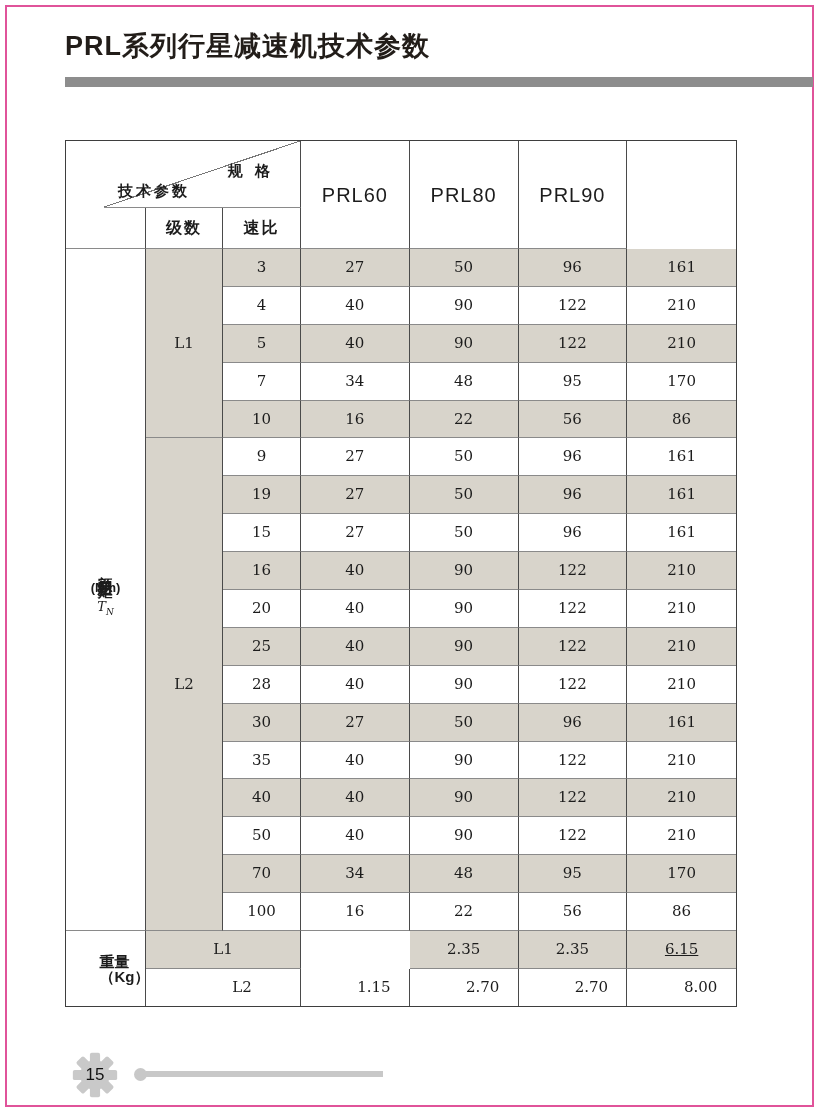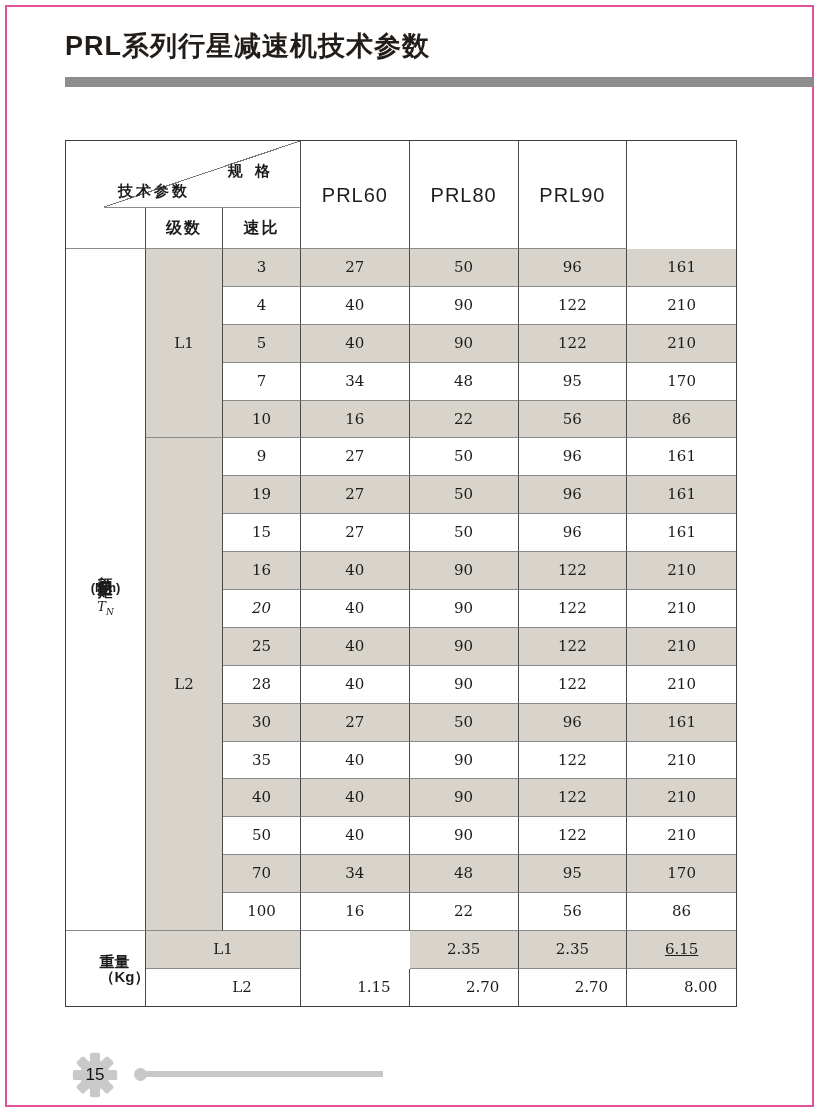--- a/index.html
+++ b/index.html
@@ -151,21 +151,21 @@
     <div class="cell num" style="grid-area: 10 / 3;">15</div>
     <div class="cell num" style="grid-area: 10 / 4;">27</div>
     <div class="cell num" style="grid-area: 10 / 5;">50</div>
     <div class="cell num" style="grid-area: 10 / 6;">96</div>
     <div class="cell num no-r" style="grid-area: 10 / 7;">161</div>
     <div class="cell num shaded" style="grid-area: 11 / 3;">16</div>
     <div class="cell num shaded" style="grid-area: 11 / 4;">40</div>
     <div class="cell num shaded" style="grid-area: 11 / 5;">90</div>
     <div class="cell num shaded" style="grid-area: 11 / 6;">122</div>
     <div class="cell num shaded no-r" style="grid-area: 11 / 7;">210</div>
-    <div class="cell num" style="grid-area: 12 / 3; font-style: italic;">20</div>
+    <div class="cell num" style="grid-area: 12 / 3;">20</div>
     <div class="cell num" style="grid-area: 12 / 4;">40</div>
     <div class="cell num" style="grid-area: 12 / 5;">90</div>
     <div class="cell num" style="grid-area: 12 / 6;">122</div>
     <div class="cell num no-r" style="grid-area: 12 / 7;">210</div>
     <div class="cell num shaded" style="grid-area: 13 / 3;">25</div>
     <div class="cell num shaded" style="grid-area: 13 / 4;">40</div>
     <div class="cell num shaded" style="grid-area: 13 / 5;">90</div>
     <div class="cell num shaded" style="grid-area: 13 / 6;">122</div>
     <div class="cell num shaded no-r" style="grid-area: 13 / 7;">210</div>
     <div class="cell num" style="grid-area: 14 / 3;">28</div>

